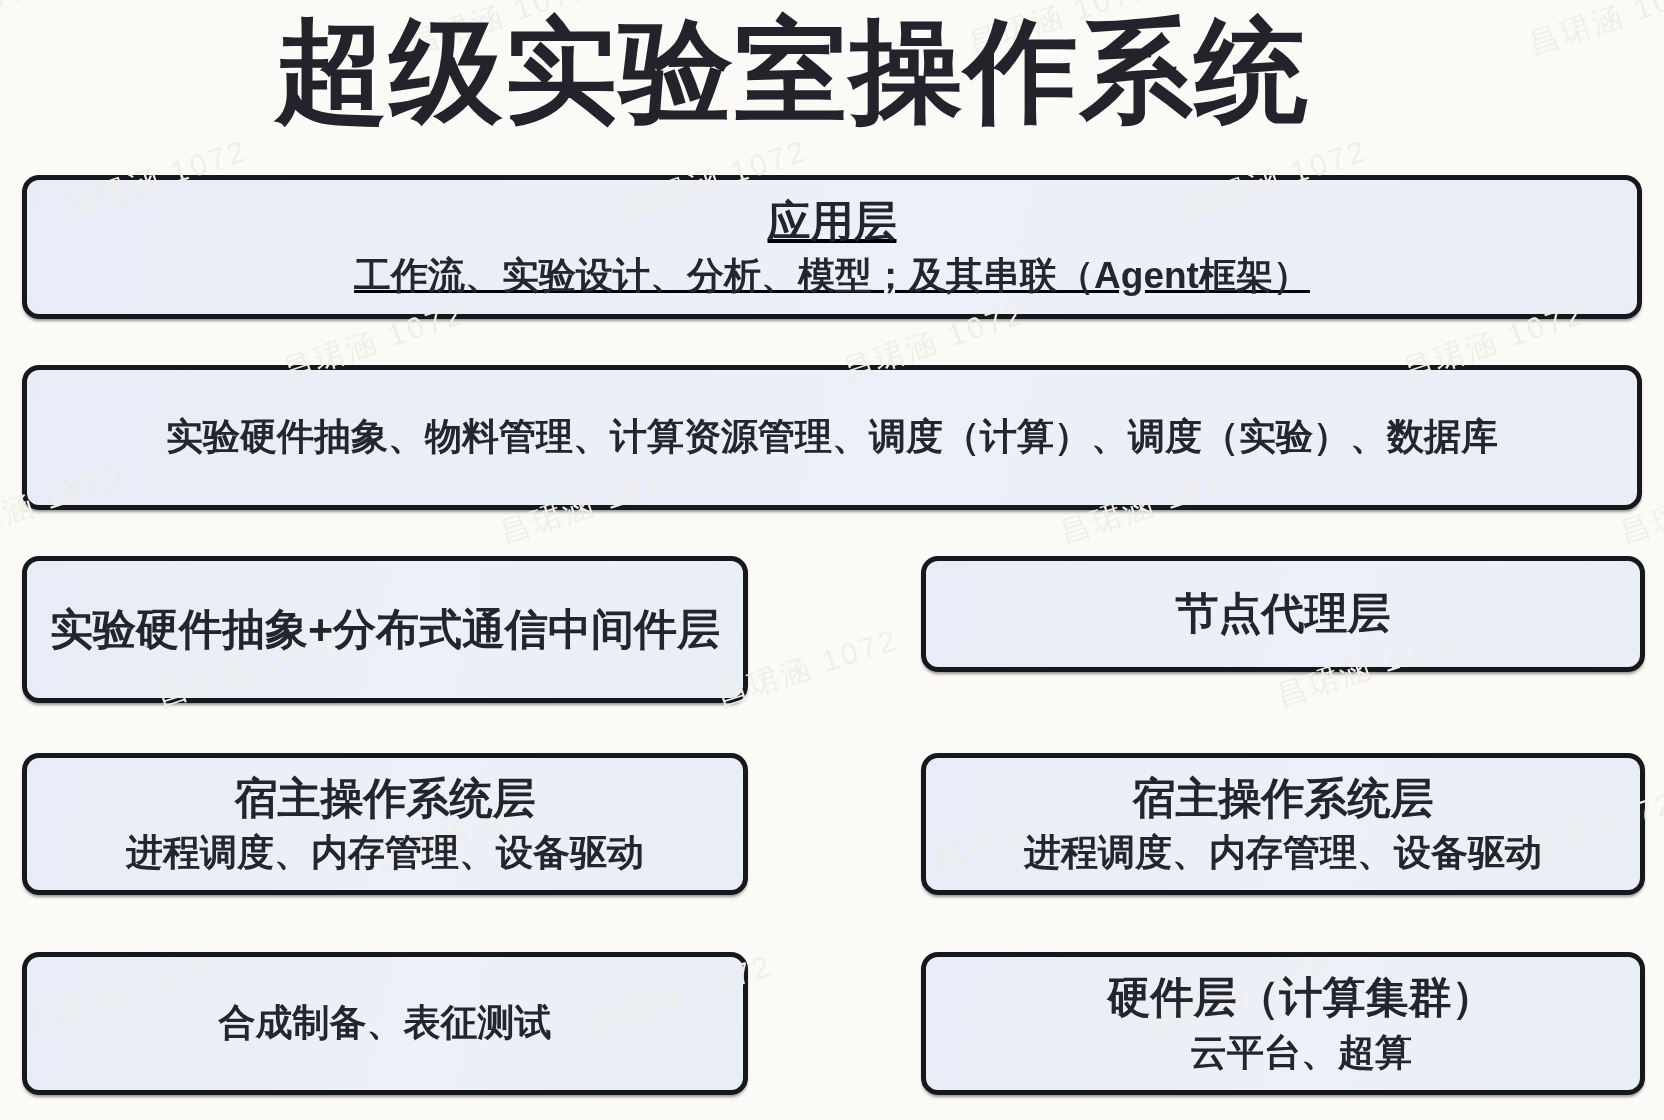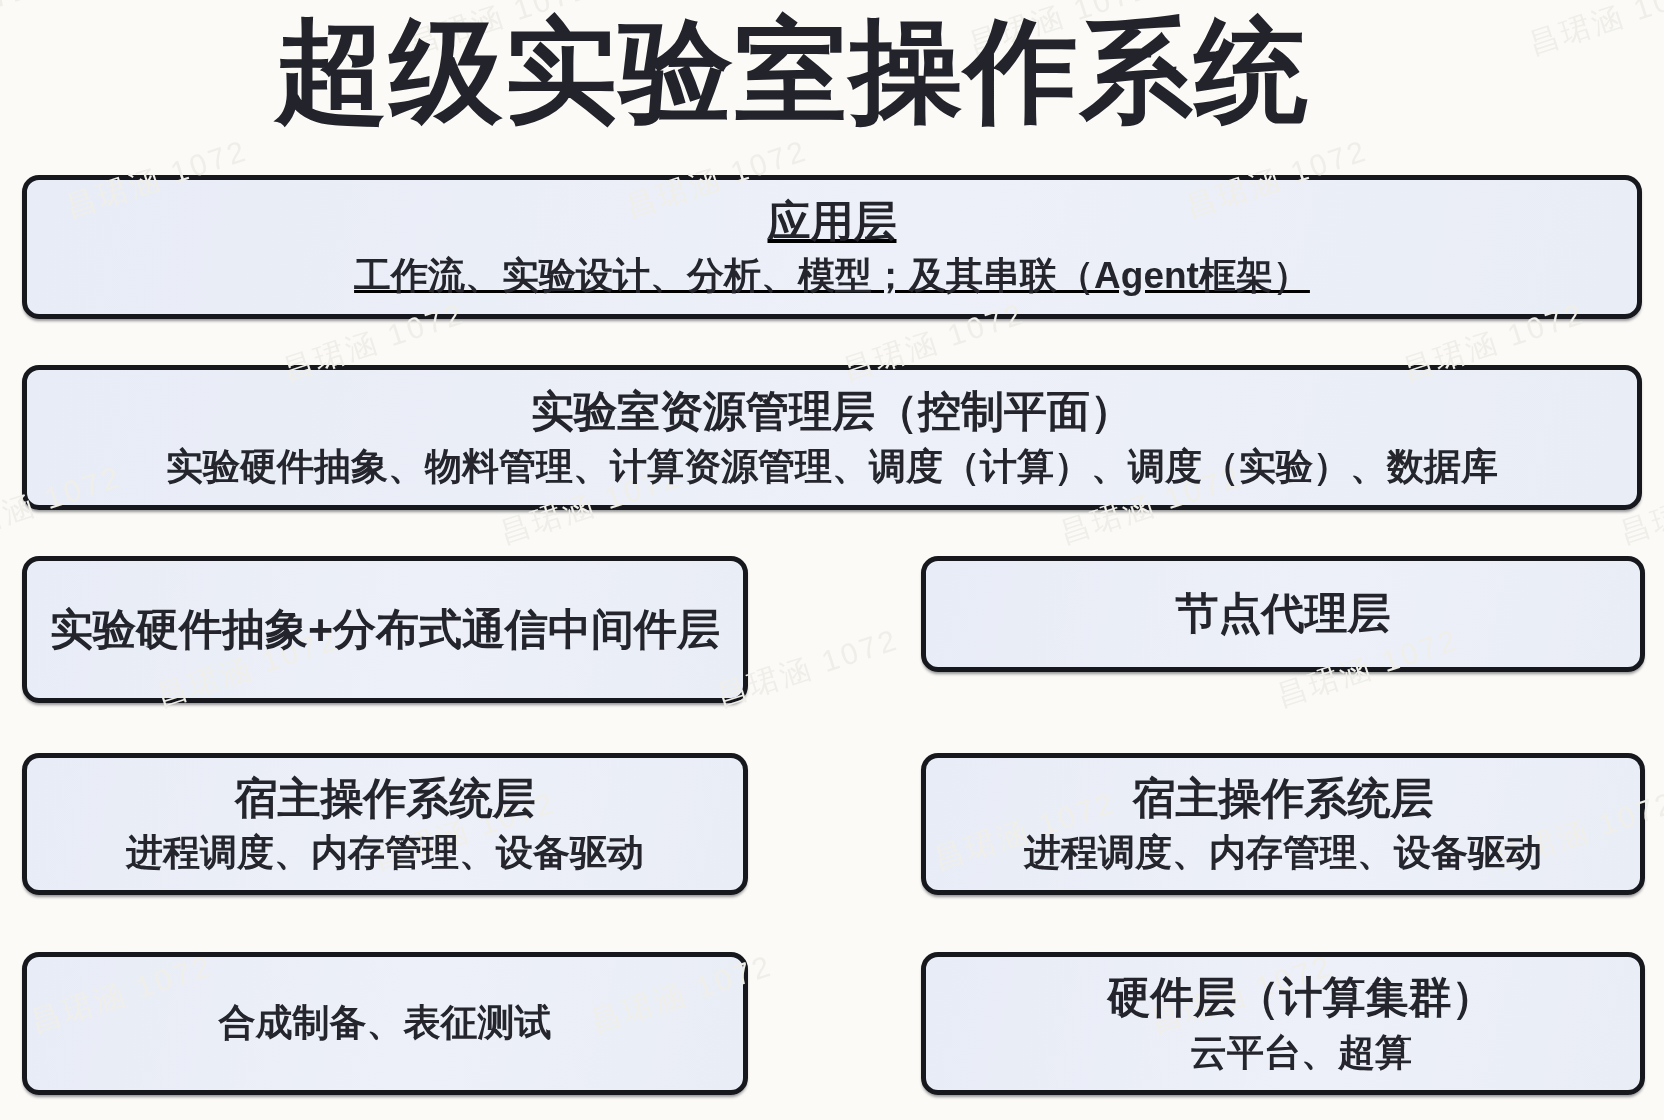--- a/index.html
+++ b/index.html
@@ -117,21 +117,20 @@
     </div>
 
   <div class="page-title">超级实验室操作系统</div>
 
   <div class="box box-full" style="top:175px; height:144px;text-decoration:underline;">
     <div class="box-title">应用层</div>
     <div class="box-subtitle">工作流、实验设计、分析、模型；及其串联（Agent框架）</div>
   </div>
 
   <div class="box box-full" style="top:365px; height:145px;">
-    <div class="box-title">实验室资源管理层（控制平面）</div>
     <div class="box-subtitle">实验硬件抽象、物料管理、计算资源管理、调度（计算）、调度（实验）、数据库</div>
   </div>
 
   <div class="box box-left" style="top:556px; height:147px;">
     <div class="box-title">实验硬件抽象+分布式通信中间件层</div>
 
   </div>
   <div class="box box-right" style="top:556px; height:116px;">
     <div class="box-title">节点代理层</div>
 

